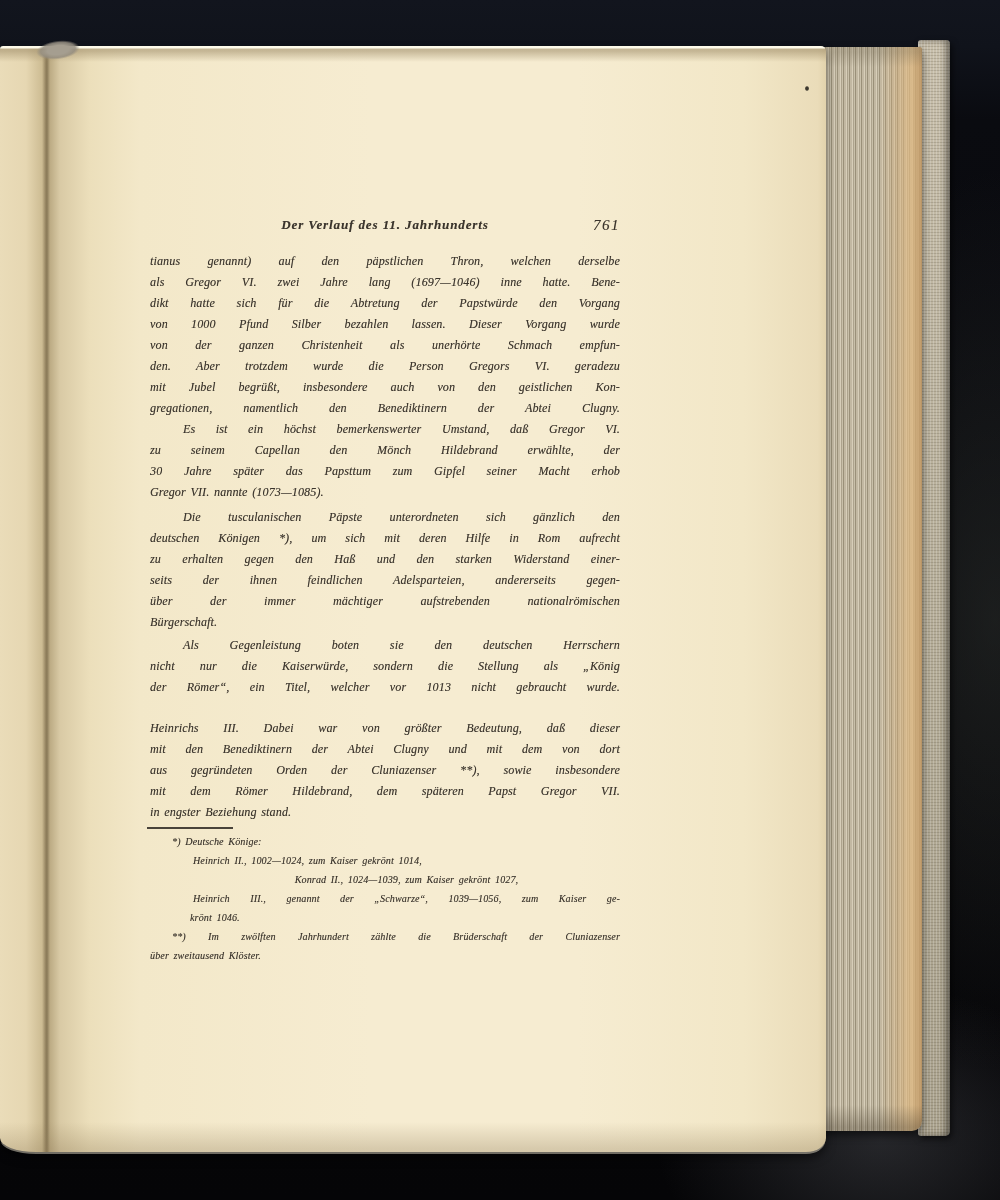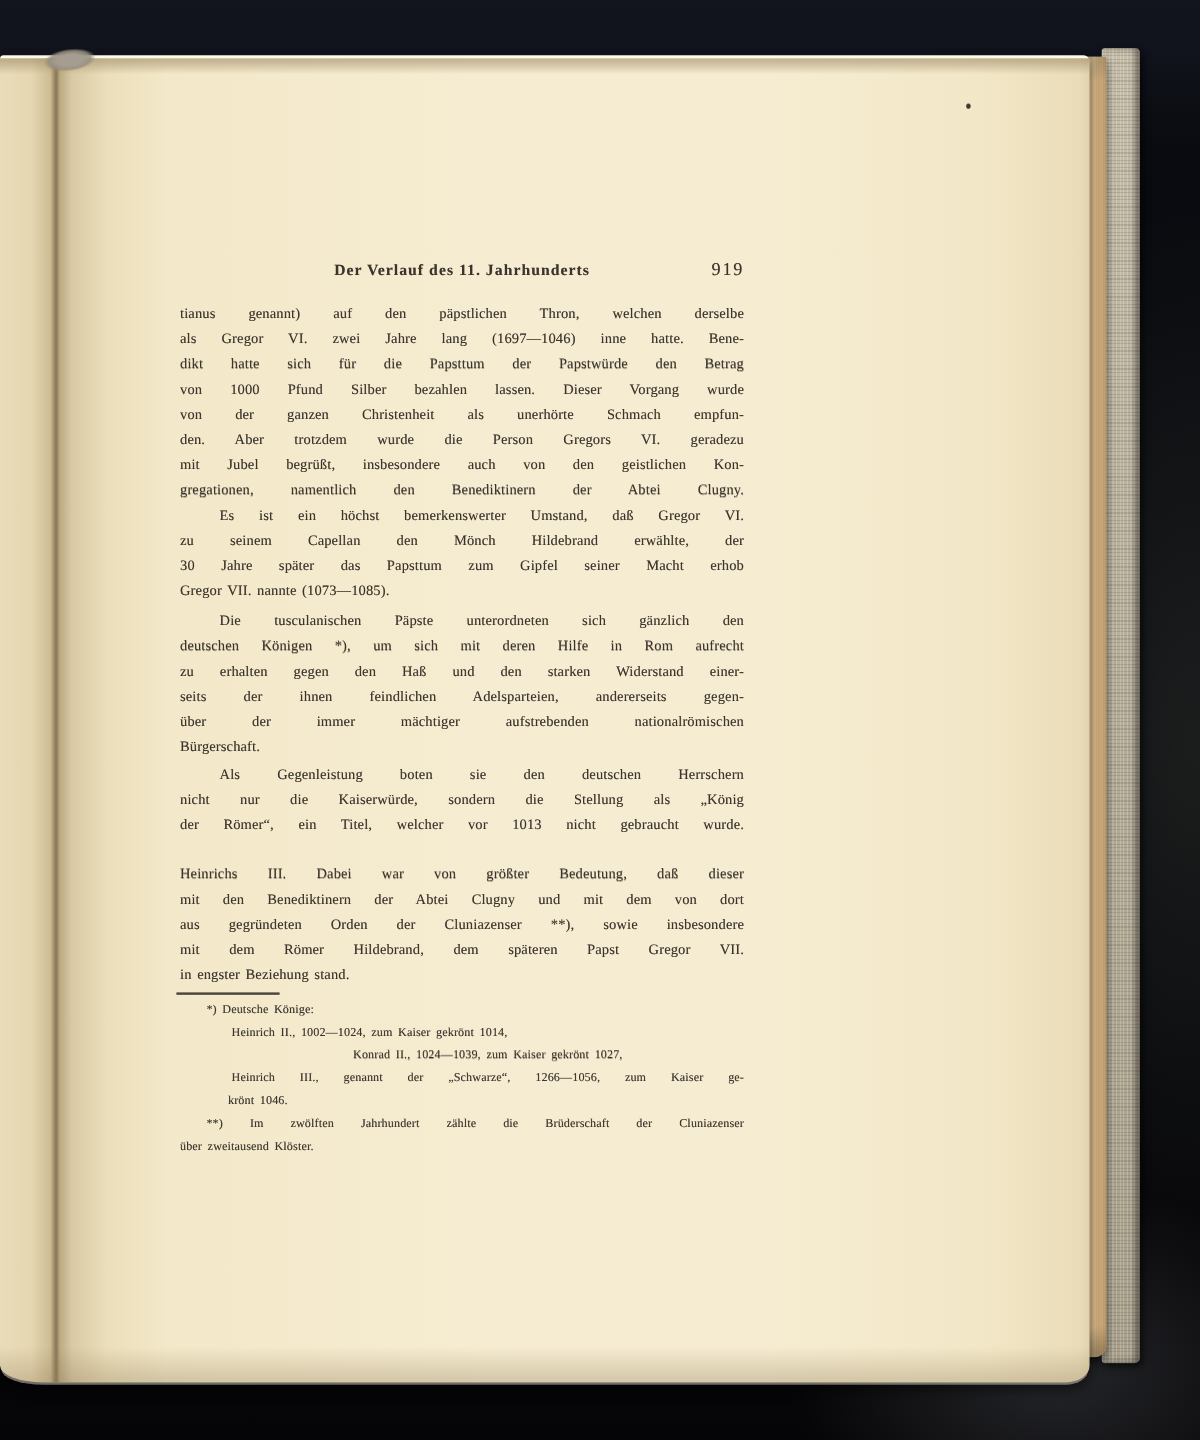--- a/index.html
+++ b/index.html
@@ -39,31 +39,32 @@
         #ada38d 1px,#ada38d 2px,
         #c9c0aa 2px,#c9c0aa 3px,
         #9a9079 3px,#9a9079 4px,
         #c2b8a2 4px,#c2b8a2 6px);
     border-radius:2px 2px 10px 4px;
     box-shadow: 0 4px 8px rgba(0,0,0,.55);
   }
 
   
   .page{
-    position:absolute;left:0;top:46px;width:908px;height:1106px;
+    position:absolute;left:0;top:46px;width:826px;height:1106px;
     background-image:
       linear-gradient(180deg, rgba(255,252,236,.95) 0 2px, rgba(158,140,104,.55) 3px 5px, rgba(158,140,104,0) 16px),
       linear-gradient(0deg, rgba(142,122,86,.30) 0 3px, rgba(142,122,86,0) 30px),
       linear-gradient(90deg,
         #eadcb9 0px,#e6d7b2 26px,#cdbc93 42px,#907f5c 46px,#8a7a58 47px,#bcab84 50px,
         #d9caa5 60px,#ecdfbb 90px,#f3e8c9 140px,#f6ecd1 45%,#f6ecd1 70%,#f2e7c7 90%,#eadcb9 99%,#e2d2ac 100%),
       repeating-linear-gradient(47deg, rgba(176,156,116,.04) 0 3px, rgba(0,0,0,0) 3px 7px);
     background-color:#f5ebcd;
     border-radius:3px 5px 20px 36px / 3px 5px 14px 14px;
     box-shadow: 0 3px 0 -1px rgba(205,198,180,.55), 0 6px 10px rgba(0,0,0,.5);
+    font-style: italic;
   }
 
   
   .worn-spot{
     position:absolute;left:30px;top:38px;width:56px;height:24px;
     background:radial-gradient(closest-side, #a59e90 0 38%, rgba(148,141,128,.85) 62%, rgba(148,141,128,0) 78%);
     transform:rotate(-7deg);
   }
   
   .speck{
@@ -92,27 +93,27 @@
 </head>
 <body>
 
 <div class="scene">
   <div class="cover"></div>
   <div class="fore-edge"></div>
   <div class="page">
     <div class="text-area">
       <div class="header">
         <span>Der Verlauf des 11. Jahrhunderts</span>
-        <span class="pagenum">919</span>
+        <span class="pagenum">761</span>
       </div>
       <div id="body-text">
           <div style="margin-top: 0px;">
             <div class="line just">tianus genannt) auf den päpstlichen Thron, welchen derselbe</div>
             <div class="line just">als Gregor VI. zwei Jahre lang (1697—1046) inne hatte.  Bene-</div>
-            <div class="line just">dikt hatte sich für die Papsttum der Papstwürde den Betrag</div>
+            <div class="line just">dikt hatte sich für die Abtretung der Papstwürde den Vorgang</div>
             <div class="line just">von 1000 Pfund Silber bezahlen lassen.  Dieser Vorgang wurde</div>
             <div class="line just">von der ganzen Christenheit als unerhörte Schmach empfun-</div>
             <div class="line just">den.  Aber trotzdem wurde die Person Gregors VI. geradezu</div>
             <div class="line just">mit Jubel begrüßt, insbesondere auch von den geistlichen Kon-</div>
             <div class="line just">gregationen, namentlich den Benediktinern der Abtei Clugny.</div>
           </div>
           <div style="margin-top: 0px;">
             <div class="line just" style="padding-left: 33px;">Es ist ein höchst bemerkenswerter Umstand, daß Gregor VI.</div>
             <div class="line just">zu seinem Capellan den Mönch Hildebrand erwählte, der</div>
             <div class="line just">30 Jahre später das Papsttum zum Gipfel seiner Macht erhob</div>
@@ -138,21 +139,21 @@
             <div class="line just">mit dem Römer Hildebrand, dem späteren Papst Gregor VII.</div>
             <div class="line">in engster Beziehung stand.</div>
           </div>
         </div>
       <div class="footnote-rule"></div>
       <div id="footnotes">
           <div style="margin-top: 0px;">
             <div class="line" style="padding-left: 22px;">*) Deutsche Könige:</div>
             <div class="line" style="padding-left: 43px;">Heinrich II., 1002—1024, zum Kaiser gekrönt 1014,</div>
             <div class="line" style="padding-left: 43px; text-align: center;">Konrad II., 1024—1039, zum Kaiser gekrönt 1027,</div>
-            <div class="line just" style="padding-left: 43px;">Heinrich III., genannt der „Schwarze“, 1266—1056, zum Kaiser ge-</div>
+            <div class="line just" style="padding-left: 43px;">Heinrich III., genannt der „Schwarze“, 1039—1056, zum Kaiser ge-</div>
             <div class="line" style="padding-left: 40px;">krönt 1046.</div>
           </div>
           <div style="margin-top: 0px;">
             <div class="line just" style="padding-left: 22px;">**) Im zwölften Jahrhundert zählte die Brüderschaft der Cluniazenser</div>
             <div class="line">über zweitausend Klöster.</div>
           </div>
         </div>
     </div>
   </div>
   <div class="worn-spot"></div>

